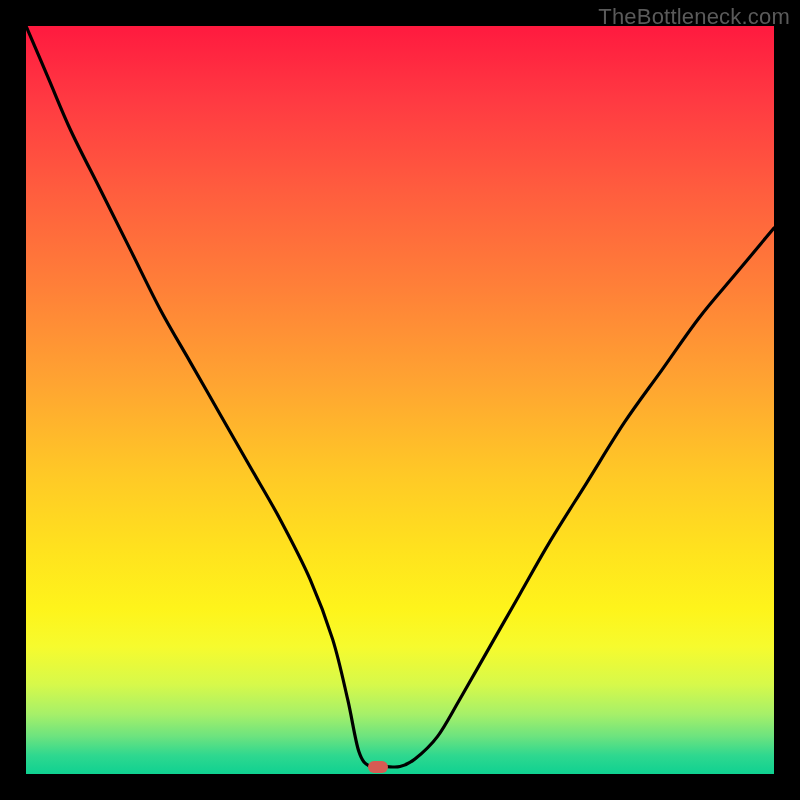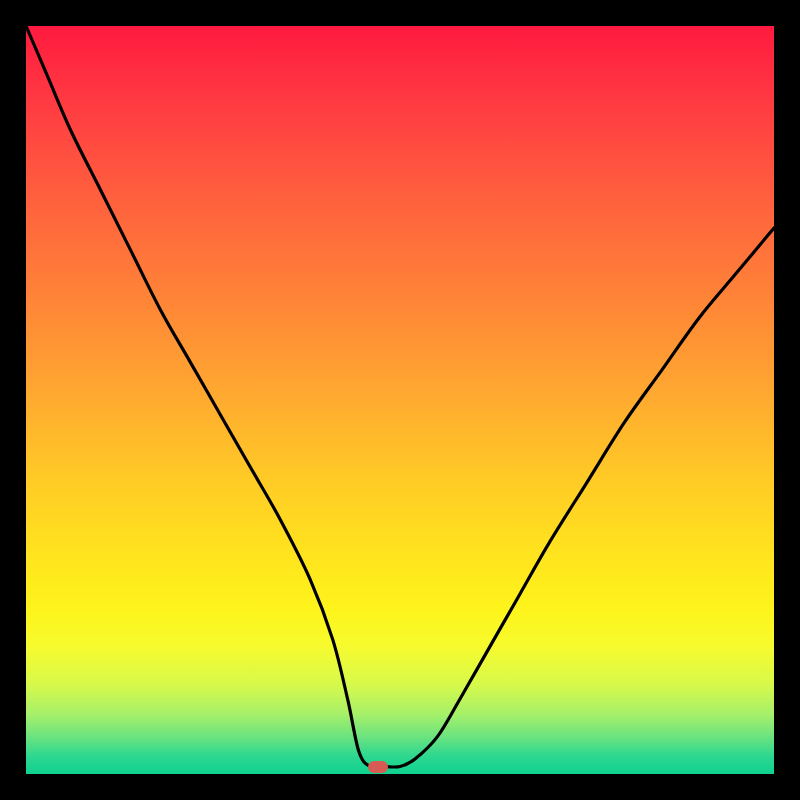--- a/index.html
+++ b/index.html
@@ -72,20 +72,21 @@
     background: #d65b53;
     z-index: 12;
     transform: translate(-50%, -50%);
   }
 </style>
 </head>
 <body>
 
 <div class="frame">
 
+  <div class="watermark">TheBottleneck.com</div>
 
   <div class="plot-area">
     <div class="gradient"></div>
 
     <svg class="curve" viewBox="0 0 748 748" preserveAspectRatio="none">
       <path id="curve-path" fill="none" stroke="#000" stroke-width="3.2" stroke-linejoin="round" stroke-linecap="round" d="M 0,0 C 3.7399999999999998,8.726666666666668 14.959999999999997,34.90666666666668 22.439999999999998,52.360000000000014 C 29.919999999999998,69.81333333333335 36.15333333333333,86.02000000000004 44.879999999999995,104.72000000000003 C 53.60666666666666,123.42000000000002 64.82666666666665,144.6133333333333 74.8,164.55999999999995 C 84.77333333333334,184.5066666666666 94.74666666666668,204.4533333333333 104.72000000000001,224.39999999999998 C 114.69333333333334,244.34666666666666 124.66666666666666,265.54 134.64,284.24 C 144.61333333333332,302.94 154.58666666666667,319.14666666666665 164.56,336.59999999999997 C 174.53333333333333,354.0533333333333 184.5066666666667,371.5066666666667 194.48000000000002,388.96000000000004 C 204.45333333333335,406.41333333333336 214.42666666666668,423.8666666666667 224.4,441.32 C 234.37333333333333,458.7733333333333 244.3466666666667,474.97999999999996 254.32000000000002,493.67999999999995 C 264.29333333333335,512.38 275.5133333333333,533.5733333333333 284.24,553.52 C 292.9666666666667,573.4666666666667 300.44666666666666,593.4133333333333 306.68,613.36 C 312.91333333333336,633.3066666666667 317.27666666666664,654.5 321.64,673.2 C 326.00333333333333,691.9000000000001 329.12,714.3399999999999 332.86,725.56 C 336.6,736.78 339.7166666666667,738.0266666666666 344.08000000000004,740.52 C 348.4433333333334,743.0133333333333 354.0533333333333,740.52 359.03999999999996,740.52 C 364.02666666666664,740.52 369.0133333333333,741.7666666666667 374,740.52 C 378.9866666666667,739.2733333333333 382.7266666666667,738.0266666666666 388.96000000000004,733.04 C 395.1933333333334,728.0533333333333 403.9200000000001,720.5733333333334 411.40000000000003,710.6 C 418.88,700.6266666666667 425.11333333333334,688.1600000000001 433.84,673.2 C 442.5666666666666,658.24 453.78666666666663,638.2933333333334 463.76,620.84 C 473.73333333333335,603.3866666666667 483.70666666666665,585.9333333333334 493.68,568.48 C 503.65333333333336,551.0266666666666 512.38,534.82 523.6,516.12 C 534.82,497.42 548.5333333333333,476.22666666666663 561,456.28 C 573.4666666666667,436.3333333333333 585.9333333333333,415.14 598.4,396.44 C 610.8666666666667,377.74 623.3333333333333,361.5333333333333 635.8,344.08 C 648.2666666666667,326.62666666666667 660.7333333333333,307.9266666666667 673.2,291.72 C 685.6666666666667,275.5133333333334 698.1333333333333,261.79999999999995 710.6,246.83999999999997 C 723.0666666666667,231.87999999999997 741.7666666666667,209.44000000000003 748,201.96000000000004"></path>
     </svg>
 
     <div id="marker" class="marker" style="left: 351.56px; top: 740.52px;"></div>
   </div>

